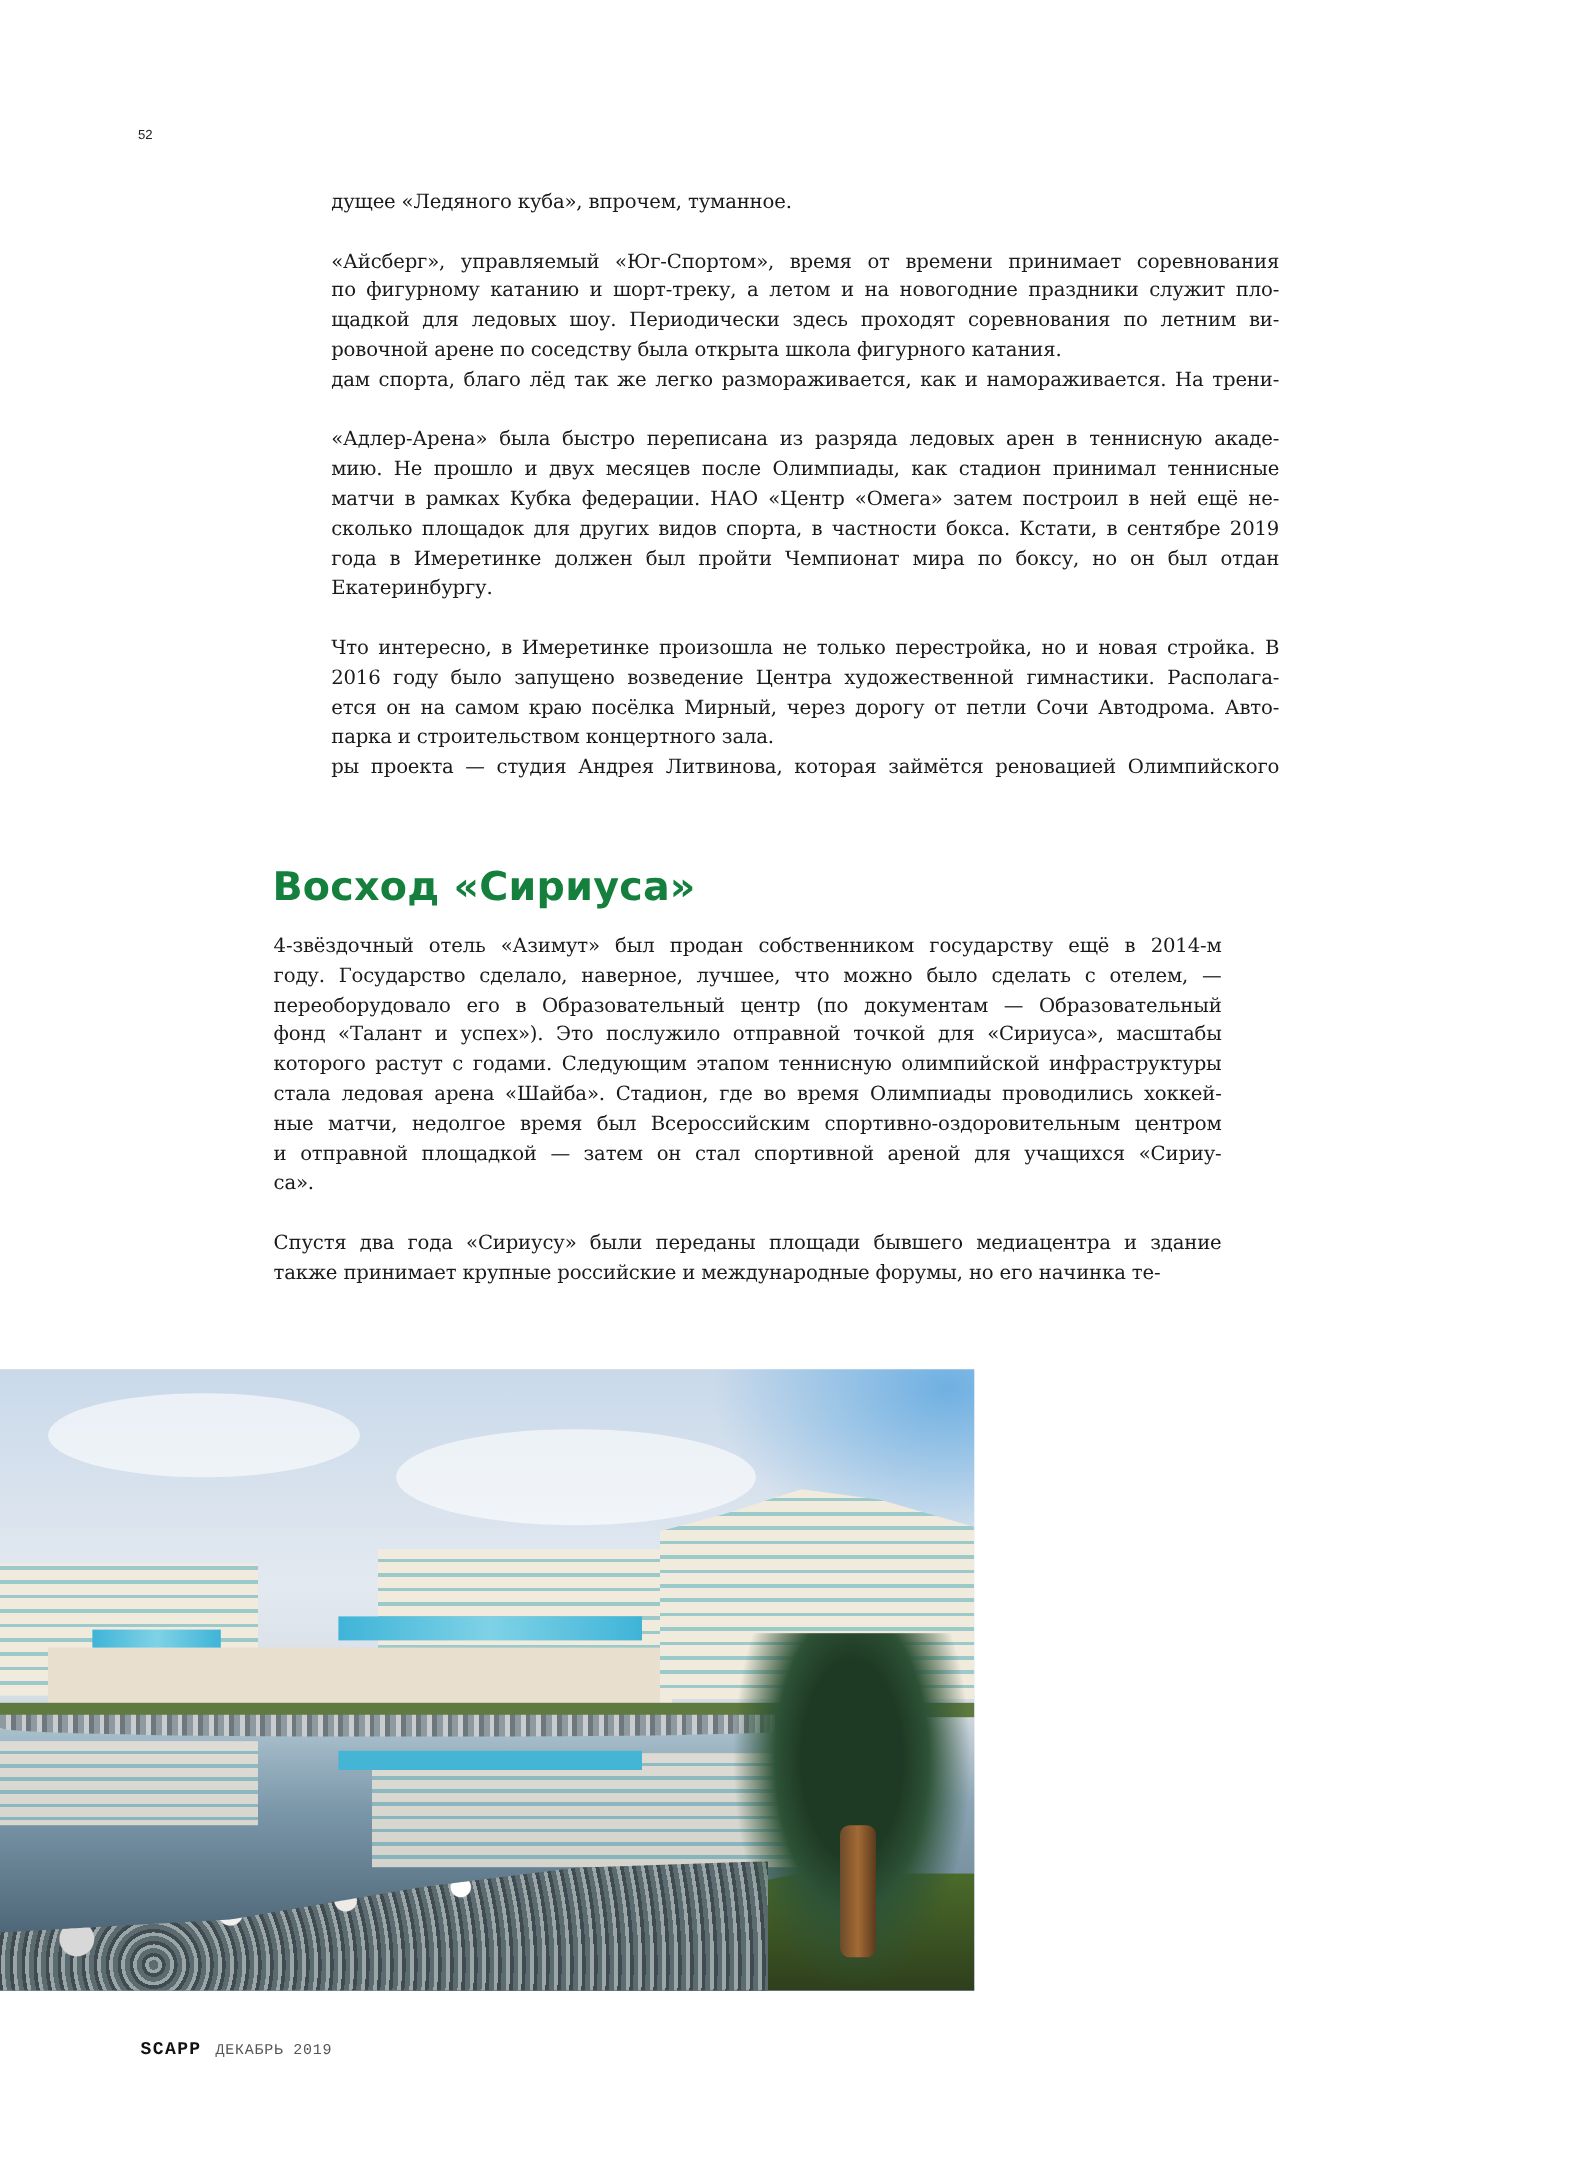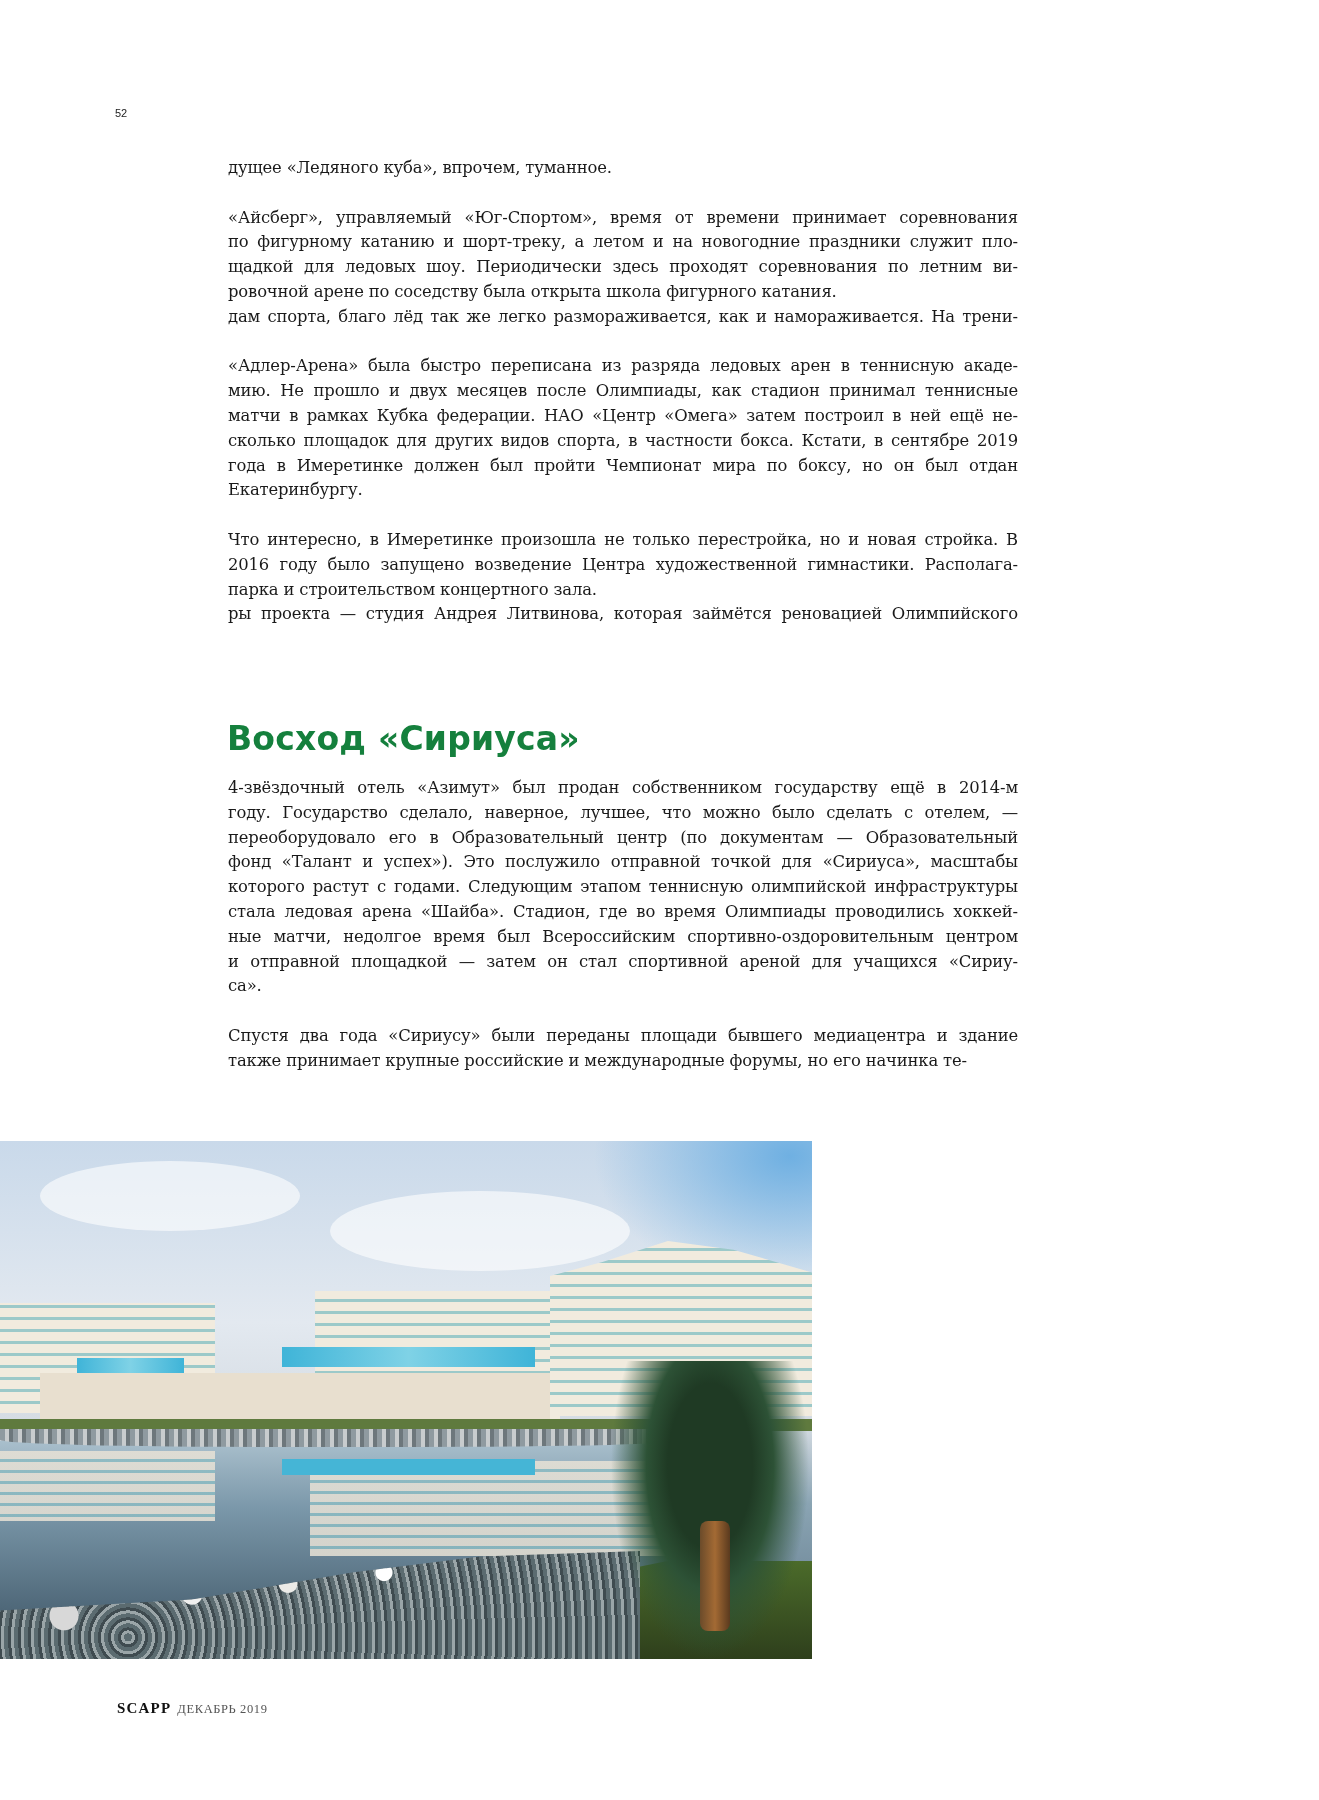--- a/index.html
+++ b/index.html
@@ -25,30 +25,30 @@
   .shore { position:absolute; left:0; top:288px; width:690px; height:18px; background:repeating-linear-gradient(90deg,#8f9aa0 0 5px,#c8ccce 5px 9px,#6d777c 9px 13px); border-radius:0 0 40% 40%; }
   .water { position:absolute; left:0; top:300px; width:700px; height:170px; background:linear-gradient(#a9bfcc 0%, #7a97a9 40%, #4e6778 100%); }
   .refl { position:absolute; background:repeating-linear-gradient(180deg, #e8e2d6 0 8px, #8dbcc3 8px 11px); opacity:0.85; }
   .refl.a { left:310px; top:320px; width:360px; height:95px; }
   .refl.b { left:0; top:310px; width:215px; height:70px; }
   .refl-glass { position:absolute; left:282px; top:318px; width:253px; height:16px; background:#45b5d6; }
   .rocks { position:absolute; left:0; top:410px; width:640px; height:108px; background:radial-gradient(circle at 10% 60%, #d8d8d8 0 14px, transparent 15px), radial-gradient(circle at 30% 40%, #f0f0ef 0 10px, transparent 11px), radial-gradient(circle at 45% 30%, #ecebe8 0 9px, transparent 10px), radial-gradient(circle at 60% 20%, #ffffff 0 8px, transparent 9px), repeating-radial-gradient(circle at 20% 80%, #5b6b70 0 4px, #9aa5a8 4px 7px, #3f4b50 7px 10px); clip-path:polygon(0 55%, 30% 45%, 55% 20%, 75% 5%, 100% 0, 100% 100%, 0 100%); }
   .grass { position:absolute; left:330px; top:420px; width:482px; height:98px; background:linear-gradient(#4b6b2a, #2e3f1c); clip-path:polygon(30% 40%, 70% 0, 100% 0, 100% 100%, 0 100%); }
   .palm { position:absolute; left:610px; top:220px; width:200px; height:300px; background:radial-gradient(ellipse at 50% 35%, #1f3a24 0 30%, #2d5236 45%, rgba(45,82,54,0) 70%); }
   .trunk { position:absolute; left:700px; top:380px; width:30px; height:110px; background:linear-gradient(90deg,#6b4b2a,#a36a34,#5a3a1e); border-radius:8px; }
-  .footer { position:absolute; left:117px; top:1699px; font-family:Liberation Serif, serif; white-space:nowrap; }
+  .footer { position:absolute; left:117px; top:1699px; font-family:Liberation Mono, monospace; white-space:nowrap; }
   .brand { font-weight:bold; font-size:15px; color:#111; letter-spacing:1.2px; }
   .issue { font-size:12.5px; color:#555; letter-spacing:0.6px; margin-left:2px; }
 </style>
 </head>
 <body>
 
 <div class="page-number">52</div>
 
-<div class="col" id="col-top" style="top:156px;">
+<div class="col" id="col-top" style="top:156px;margin-left:48px;">
     <div class="para">
       <div class="line last">дущее «Ледяного куба», впрочем, туманное.</div>
     </div>
     <div class="para">
       <div class="line">«Айсберг», управляемый «Юг-Спортом», время от времени принимает соревнования</div>
       <div class="line">по фигурному катанию и шорт-треку, а летом и на новогодние праздники служит пло-</div>
       <div class="line">щадкой для ледовых шоу. Периодически здесь проходят соревнования по летним ви-</div>
       <div class="line last">ровочной арене по соседству была открыта школа фигурного катания.</div>
       <div class="line">дам спорта, благо лёд так же легко размораживается, как и намораживается. На трени-</div>
     </div>
@@ -56,20 +56,21 @@
       <div class="line">«Адлер-Арена» была быстро переписана из разряда ледовых арен в теннисную акаде-</div>
       <div class="line">мию. Не прошло и двух месяцев после Олимпиады, как стадион принимал теннисные</div>
       <div class="line">матчи в рамках Кубка федерации. НАО «Центр «Омега» затем построил в ней ещё не-</div>
       <div class="line">сколько площадок для других видов спорта, в частности бокса. Кстати, в сентябре 2019</div>
       <div class="line">года в Имеретинке должен был пройти Чемпионат мира по боксу, но он был отдан</div>
       <div class="line last">Екатеринбургу.</div>
     </div>
     <div class="para">
       <div class="line">Что интересно, в Имеретинке произошла не только перестройка, но и новая стройка. В</div>
       <div class="line">2016 году было запущено возведение Центра художественной гимнастики. Располага-</div>
+      <div class="line">ется он на самом краю посёлка Мирный, через дорогу от петли Сочи Автодрома. Авто-</div>
       <div class="line last">парка и строительством концертного зала.</div>
       <div class="line">ры проекта — студия Андрея Литвинова, которая займётся реновацией Олимпийского</div>
     </div>
   </div>
 
 <div class="heading">Восход «Сириуса»</div>
 
 <div class="col" id="col-bottom" style="top:776px;">
     <div class="para">
       <div class="line">4-звёздочный отель «Азимут» был продан собственником государству ещё в 2014-м</div>

